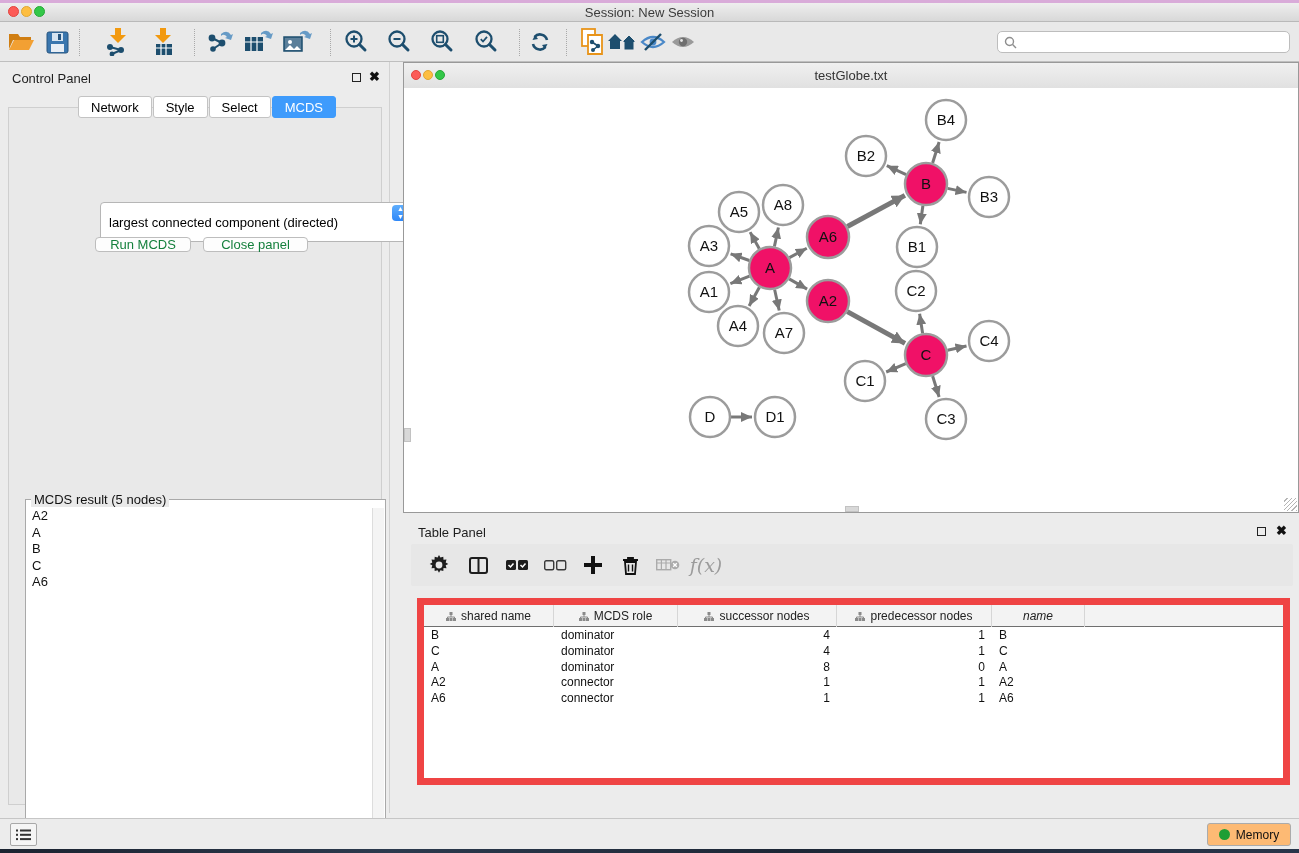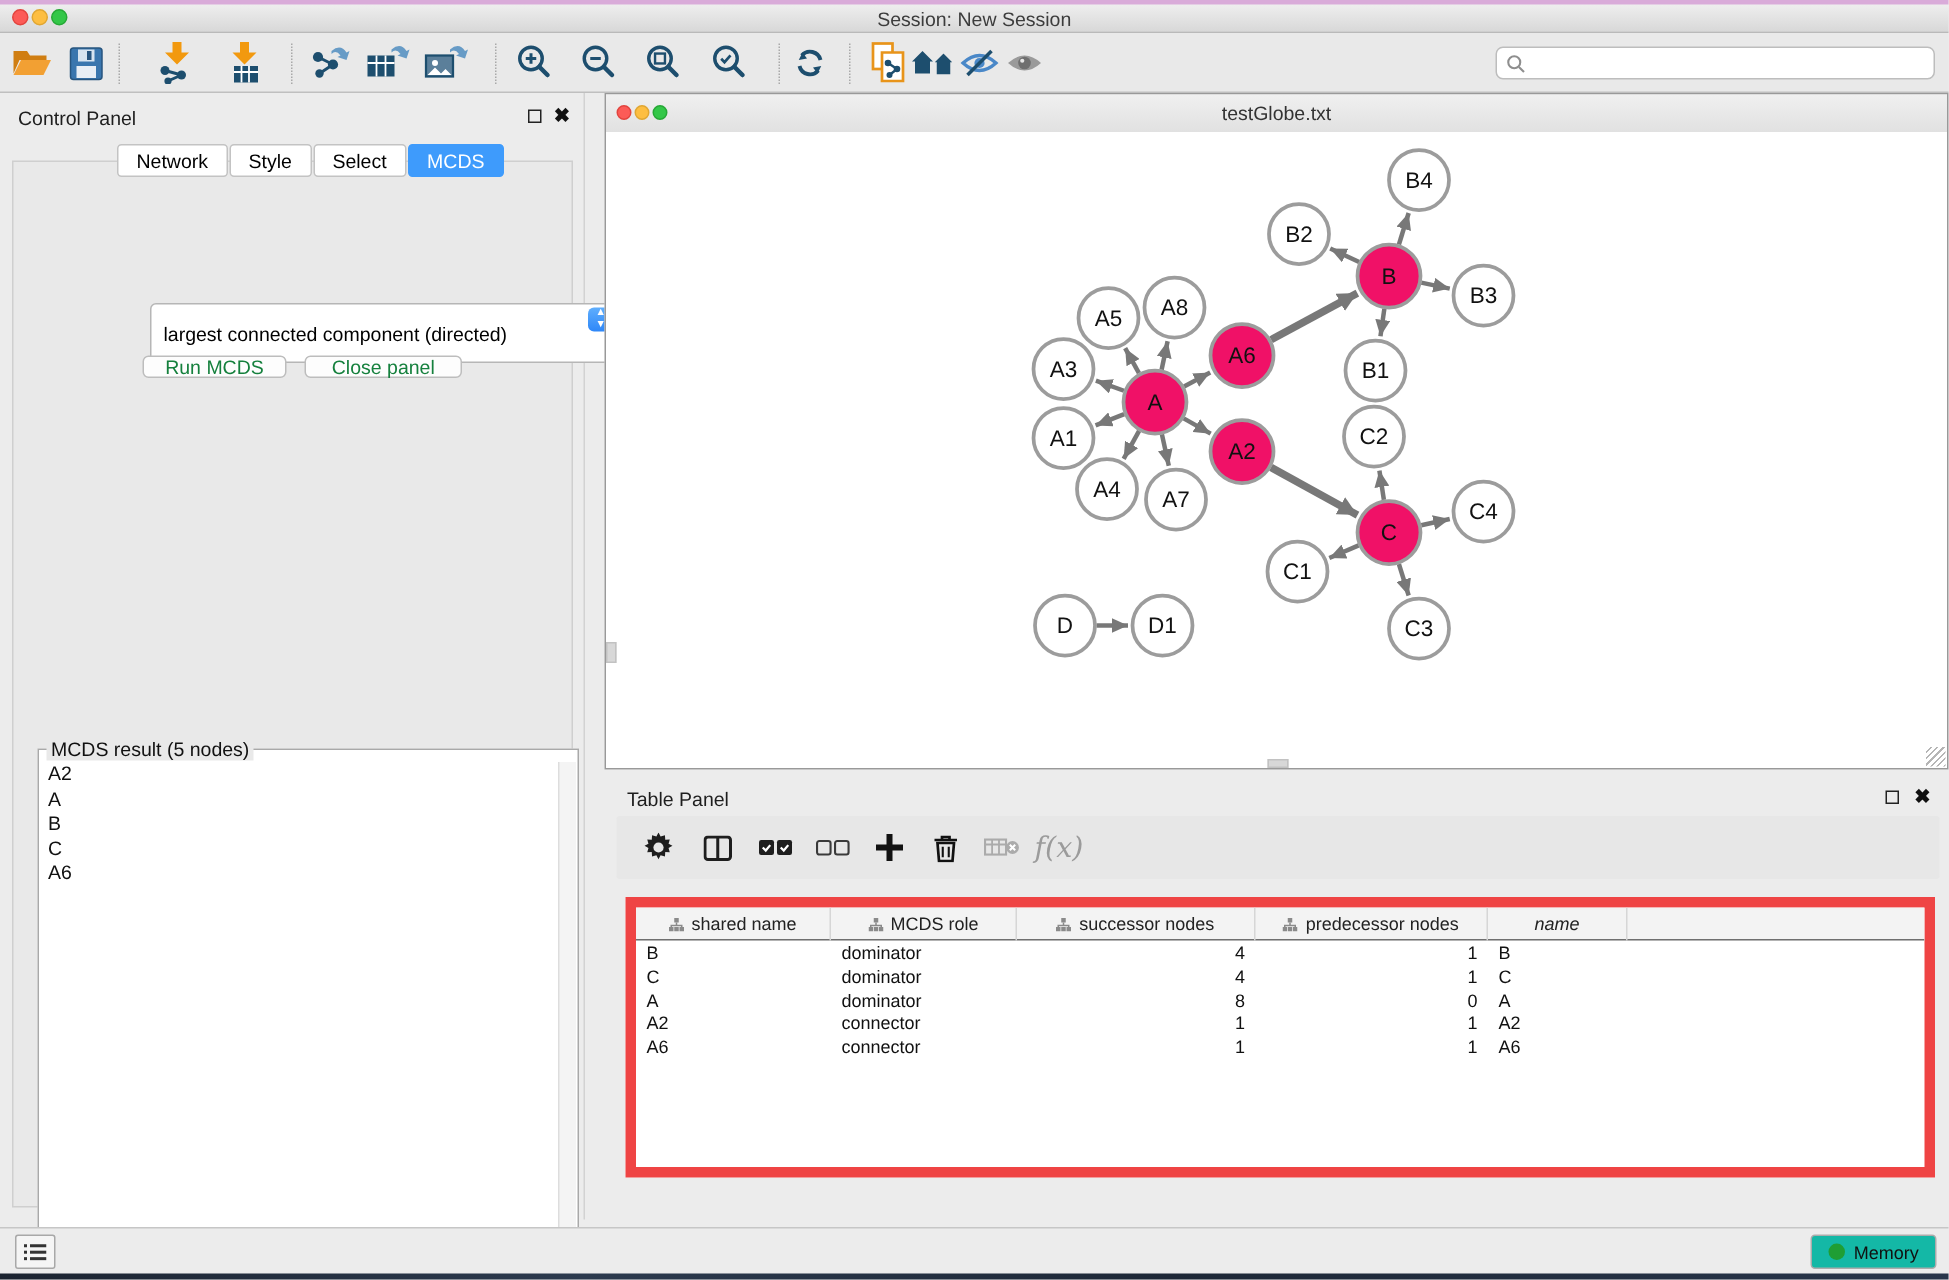--- a/index.html
+++ b/index.html
@@ -78,21 +78,21 @@
   .bt-tab { height:22px; padding:0 14px; background:#fff; border:1px solid #C2C2C2; border-left:none;
     font-size:13px; display:flex; align-items:center; color:#000; }
   .bt-tab:first-child { border-left:1px solid #C2C2C2; border-radius:6px 0 0 6px; }
   .bt-tab:last-child { border-radius:0 6px 6px 0; }
   .bt-tab.active { background:#3E9BFC; border-color:#3E9BFC; color:#fff; }
 
   
   .statusbar { left:0; top:818px; width:1299px; height:31px; background:#ECECEC; border-top:1px solid #C6C6C6; }
   .sb-left-btn { position:absolute; left:10px; top:4px; width:27px; height:23px; background:#F5F5F5;
     border:1px solid #A8A8A8; border-radius:2px; display:flex; align-items:center; justify-content:center; }
-  .memory-btn { position:absolute; right:8px; top:4px; width:84px; height:23px; background:#14b8a6;
+  .memory-btn { position:absolute; right:8px; top:4px; width:84px; height:23px; background:#fdba74;
     border:1px solid #ABABAB; border-radius:3px; display:flex; align-items:center; justify-content:center; gap:6px; font-size:12px; color:#111; }
   .mem-dot { width:11px; height:11px; border-radius:50%; background:#1F9E34; }
   .bottom-strip { left:0; top:849px; width:1299px; height:4px; background:linear-gradient(90deg,#1b2330,#2c3a4e 30%,#1d2736 60%,#28354a); }
 </style>
 </head>
 <body>
 
 <div class="abs titlebar">
   <div class="accent"></div>
   <div class="traffic t-red" style="left:8px"></div>

